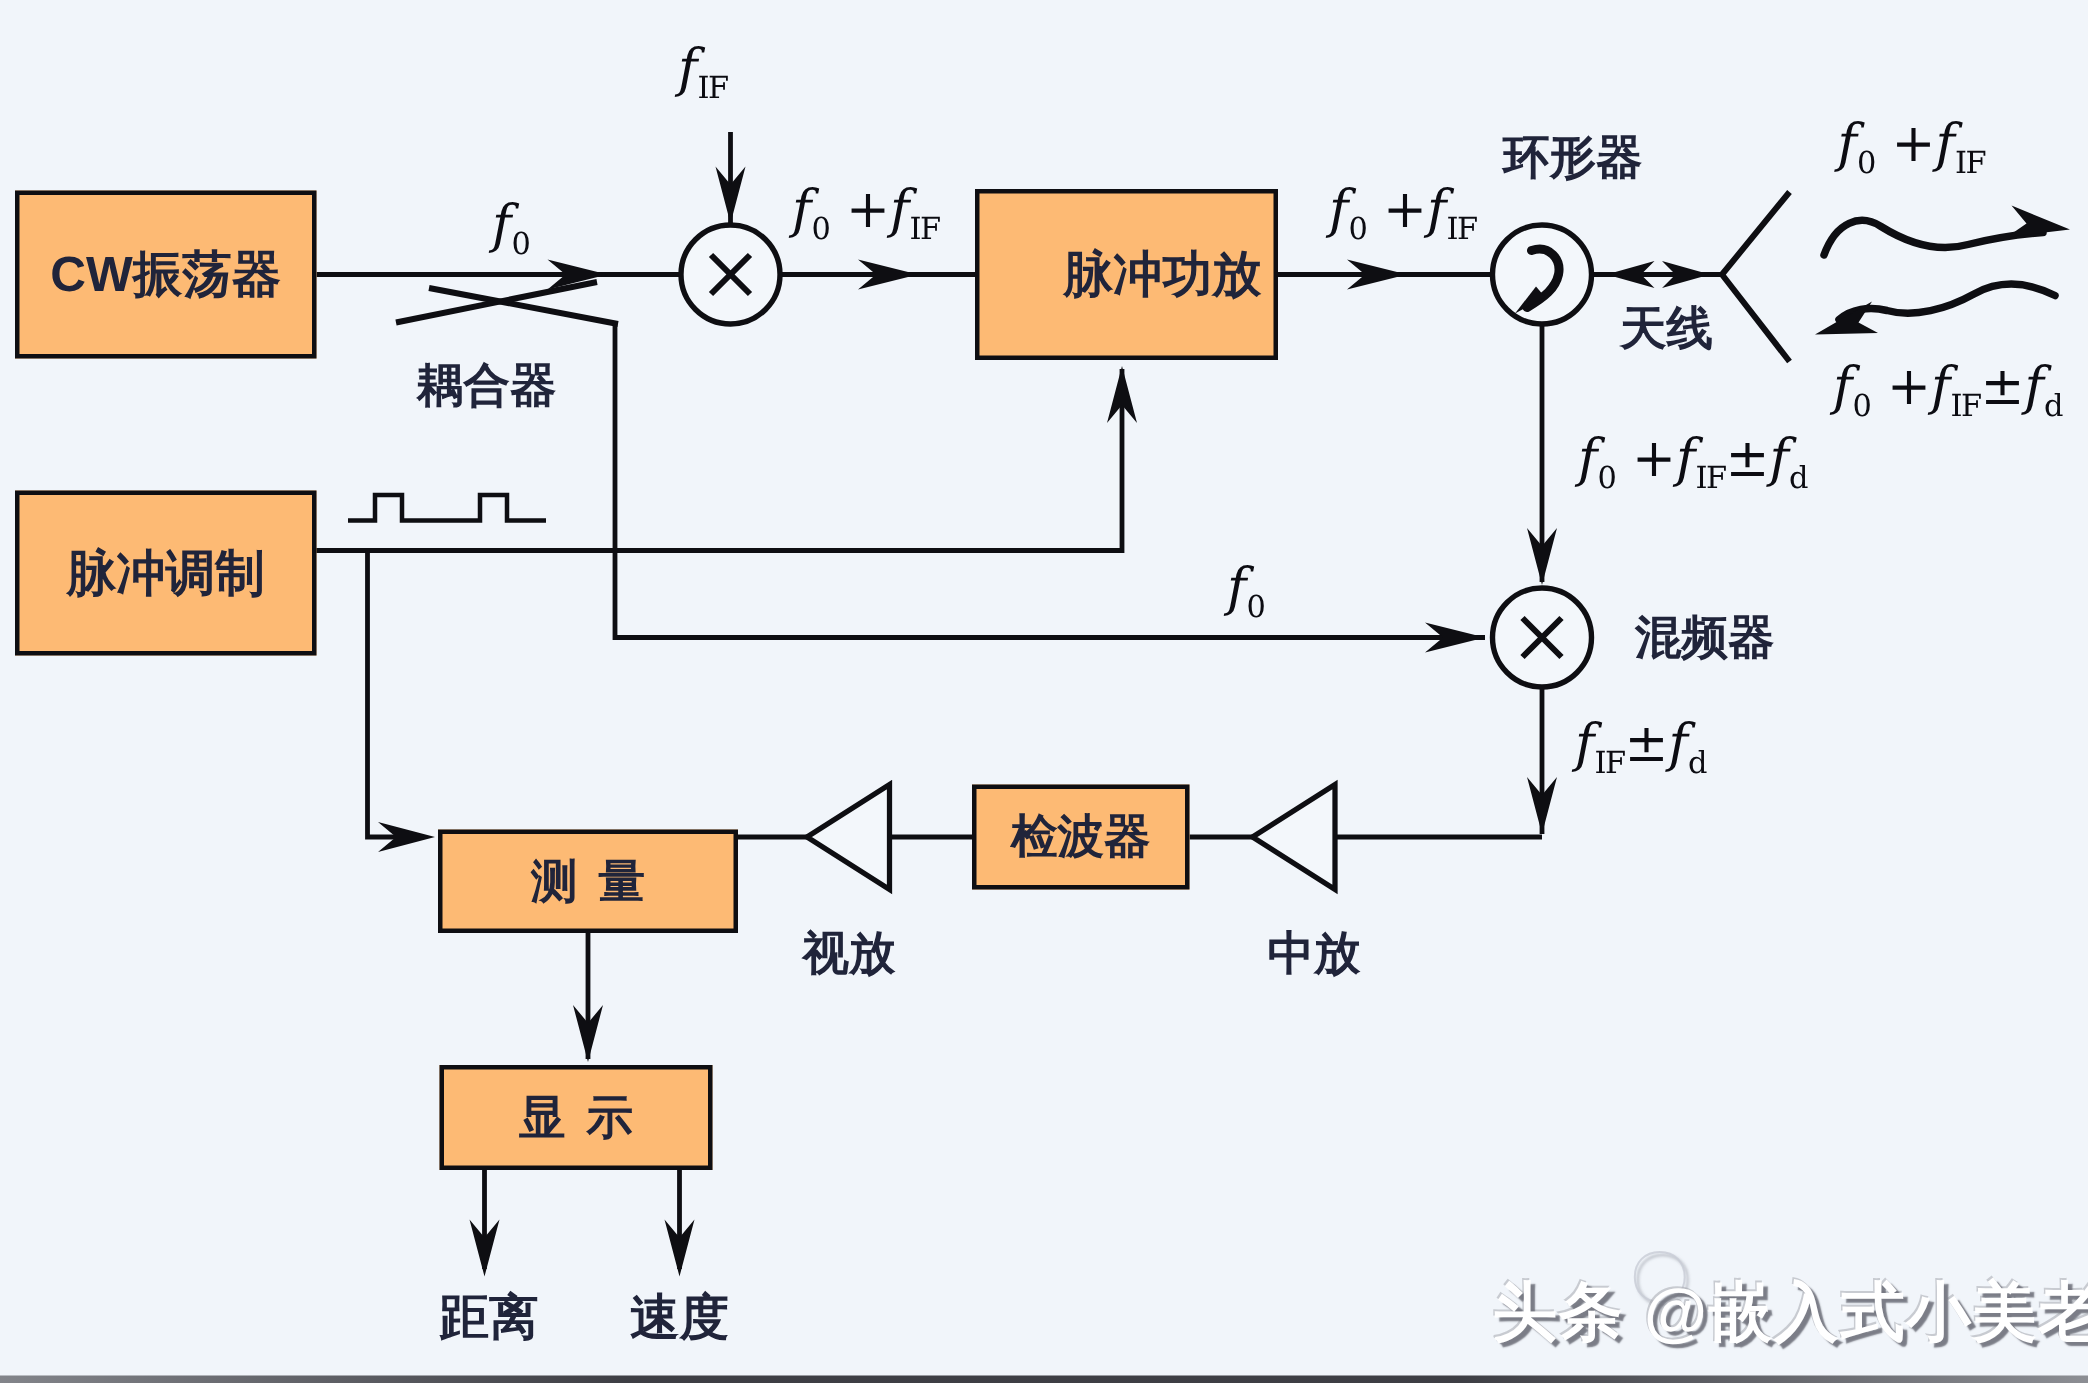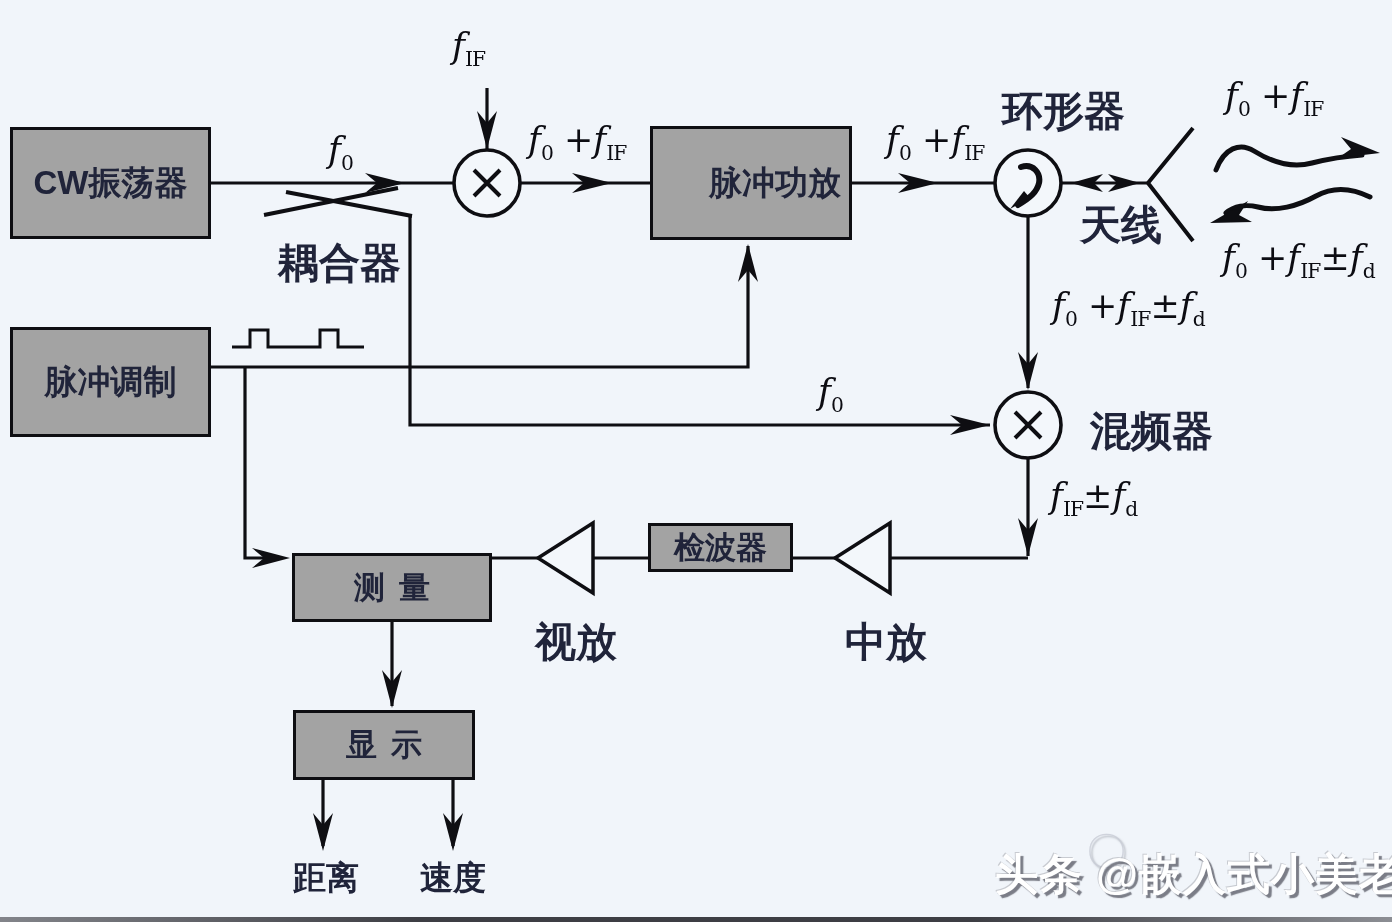--- a/index.html
+++ b/index.html
@@ -9,34 +9,34 @@
     background:#f1f5fa;
     overflow:hidden;
     font-family:"Liberation Sans", sans-serif;
   }
   .layer{position:absolute;left:0;top:0;width:1392px;height:922px;}
   svg.layer{pointer-events:none;}
 
   .box{
     position:absolute;
     border:3px solid #0e0e12;
-    background:#a3a3a3;
+    background:#fdba74;
     display:flex;align-items:center;justify-content:center;
     color:#20243a;
     font-weight:600;
     box-sizing:border-box;
   }
   .box.big{font-size:33px;}
   .box.mid{font-size:31px;}
   .box.spread{letter-spacing:0.45em;text-indent:0.45em;}
 
   .cn-label{
     position:absolute;
     color:#20243a;
-    font-size:41px;
+    font-size:31px;
     font-weight:600;
     white-space:nowrap;
   }
   .freq{
     position:absolute;
     font-family:"DejaVu Serif", serif;
     font-size:35px;
     color:#0c0c12;
     white-space:nowrap;
   }
@@ -171,21 +171,21 @@
   </div>
 
   <div class="box big" style="left:10px;top:327px;width:201px;height:110px;">
     <span>脉冲调制</span>
   </div>
 
   <div class="box mid spread" style="left:292px;top:553px;width:200px;height:69px;">
     <span>测量</span>
   </div>
 
-  <div class="box mid" style="left:648px;top:523px;width:145px;height:49px;">
+  <div class="box mid" style="left:648px;top:523px;width:145px;height:70px;">
     <span>检波器</span>
   </div>
 
   <div class="box mid spread" style="left:293px;top:710px;width:182px;height:70px;">
     <span>显示</span>
   </div>
 
   <div class="cn-label" style="left:278px;top:236px;">耦合器</div>
   <div class="cn-label" style="left:1002px;top:84px;">环形器</div>
   <div class="cn-label" style="left:1080px;top:198px;">天线</div>

